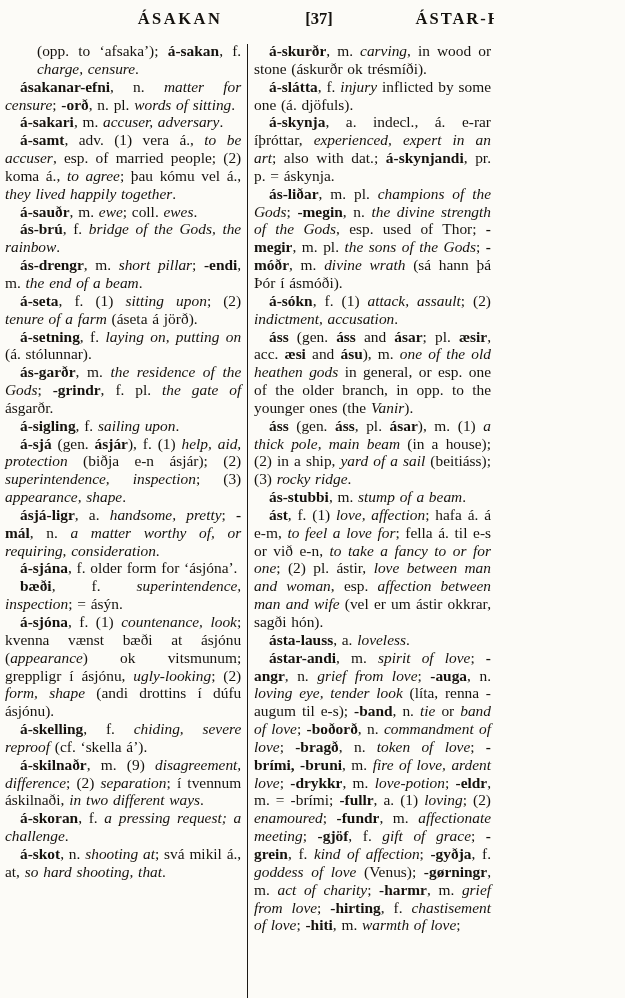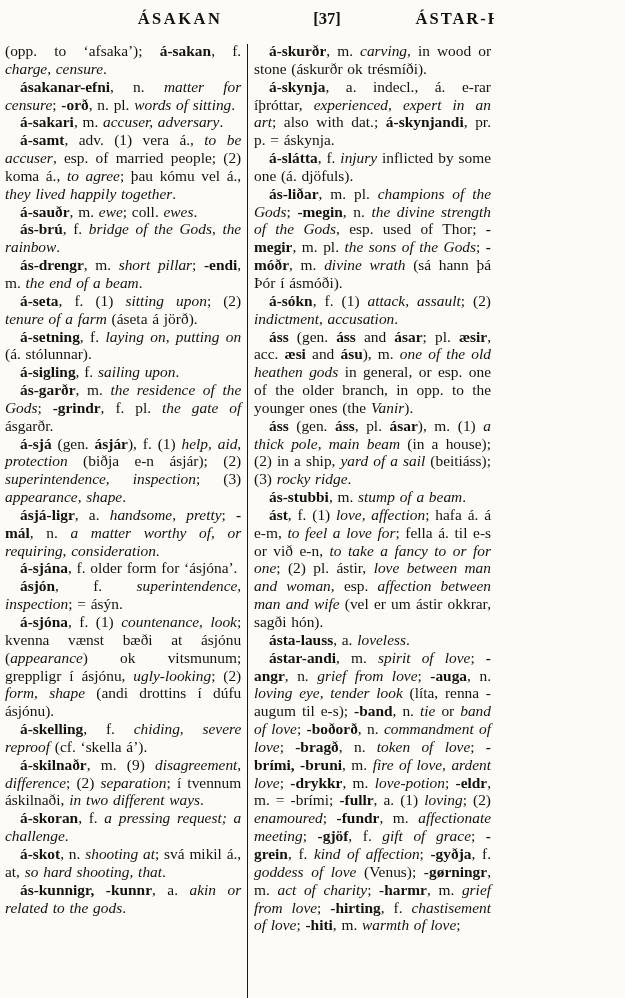--- a/index.html
+++ b/index.html
@@ -6,29 +6,29 @@
   body{
     width:625px;height:998px;
     background:#fcfbf7;
     color:#15120e;
     font-family:"Liberation Serif","DejaVu Serif",serif;
     overflow:hidden;
   }
   .page{position:relative;width:494px;height:998px;overflow:hidden;}
   .header{position:relative;height:26px;margin-top:9px;font-weight:bold;font-size:16.5px;}
   .h-left{position:absolute;left:30px;width:300px;text-align:center;letter-spacing:2.5px;}
-  .h-center{position:absolute;left:267px;width:120px;text-align:center;letter-spacing:0;}
+  .h-center{position:absolute;left:259px;width:120px;text-align:center;letter-spacing:0;}
   .h-right{position:absolute;left:328px;width:292px;text-align:center;letter-spacing:2px;}
   .columns{display:flex;padding:7px 3px 0 5px;height:956px;overflow:hidden;}
   .col{font-size:15.4px;line-height:17.85px;text-align:justify;word-spacing:0.06em;}
   .col-left{width:302px;}
   .col-right{width:303px;}
   .divider{width:1px;background:#1c1915;margin:2px 6px 0 6px;}
   p.entry{margin:0;text-indent:15px;}
-  p.entry.noindent{text-indent:0;}
+  p.entry.noindent{text-indent:0;margin-left:32px;}
   .b{font-weight:bold;}
   .i{font-style:italic;}
 </style>
 </head>
 <body style="background: rgb(252, 251, 247); color: rgb(21, 18, 14);">
 
 <div class="page">
   <div class="header">
     <span class="h-left">ÁSAKAN</span>
     <span class="h-center">[37]</span>
@@ -38,38 +38,37 @@
     <div class="col col-left">
         <p class="entry noindent"><span class="r">(opp. to ‘afsaka’); </span><span class="b">á-sakan</span><span class="r">, f. </span><span class="i">charge, censure</span><span class="r">.</span></p>
         <p class="entry"><span class="b">ásakanar-efni</span><span class="r">, n. </span><span class="i">matter for censure</span><span class="r">; </span><span class="b">-orð</span><span class="r">, n. pl. </span><span class="i">words of sitting</span><span class="r">.</span></p>
         <p class="entry"><span class="b">á-sakari</span><span class="r">, m. </span><span class="i">accuser, adversary</span><span class="r">.</span></p>
         <p class="entry"><span class="b">á-samt</span><span class="r">, adv. (1) vera á., </span><span class="i">to be accuser</span><span class="r">, esp. of married people; (2) koma á., </span><span class="i">to agree</span><span class="r">; þau kómu vel á., </span><span class="i">they lived happily together</span><span class="r">.</span></p>
         <p class="entry"><span class="b">á-sauðr</span><span class="r">, m. </span><span class="i">ewe</span><span class="r">; coll. </span><span class="i">ewes</span><span class="r">.</span></p>
         <p class="entry"><span class="b">ás-brú</span><span class="r">, f. </span><span class="i">bridge of the Gods, the rainbow</span><span class="r">.</span></p>
         <p class="entry"><span class="b">ás-drengr</span><span class="r">, m. </span><span class="i">short pillar</span><span class="r">; </span><span class="b">-endi</span><span class="r">, m. </span><span class="i">the end of a beam</span><span class="r">.</span></p>
         <p class="entry"><span class="b">á-seta</span><span class="r">, f. (1) </span><span class="i">sitting upon</span><span class="r">; (2) </span><span class="i">tenure of a farm</span><span class="r"> (áseta á jörð).</span></p>
         <p class="entry"><span class="b">á-setning</span><span class="r">, f. </span><span class="i">laying on, putting on</span><span class="r"> (á. stólunnar).</span></p>
+        <p class="entry"><span class="b">ás-garðr</span><span class="r">, m. </span><span class="i">the residence of the Gods</span><span class="r">; </span><span class="b">-grindr</span><span class="r">, f. pl. </span><span class="i">the gate of</span><span class="r"> ásgarðr.</span></p>
         <p class="entry"><span class="b">á-sigling</span><span class="r">, f. </span><span class="i">sailing upon</span><span class="r">.</span></p>
-        <p class="entry"><span class="b">ás-garðr</span><span class="r">, m. </span><span class="i">the residence of the Gods</span><span class="r">; </span><span class="b">-grindr</span><span class="r">, f. pl. </span><span class="i">the gate of</span><span class="r"> ásgarðr.</span></p>
         <p class="entry"><span class="b">á-sjá</span><span class="r"> (gen. </span><span class="b">ásjár</span><span class="r">), f. (1) </span><span class="i">help, aid, protection</span><span class="r"> (biðja e-n ásjár); (2) </span><span class="i">superintendence, inspection</span><span class="r">; (3) </span><span class="i">appearance, shape</span><span class="r">.</span></p>
         <p class="entry"><span class="b">ásjá-ligr</span><span class="r">, a. </span><span class="i">handsome, pretty</span><span class="r">; </span><span class="b">-mál</span><span class="r">, n. </span><span class="i">a matter worthy of, or requiring, consideration</span><span class="r">.</span></p>
         <p class="entry"><span class="b">á-sjána</span><span class="r">, f. older form for ‘ásjóna’.</span></p>
-        <p class="entry"><span class="b">ásjón</span><span class="r">, f. </span><span class="i">superintendence, inspection</span><span class="r">; = ásýn.</span></p>
+        <p class="entry"><span class="b">bæði</span><span class="r">, f. </span><span class="i">superintendence, inspection</span><span class="r">; = ásýn.</span></p>
         <p class="entry"><span class="b">á-sjóna</span><span class="r">, f. (1) </span><span class="i">countenance, look</span><span class="r">; kvenna vænst bæði at ásjónu (</span><span class="i">appearance</span><span class="r">) ok vitsmunum; greppligr í ásjónu, </span><span class="i">ugly-looking</span><span class="r">; (2) </span><span class="i">form, shape</span><span class="r"> (andi drottins í dúfu ásjónu).</span></p>
         <p class="entry"><span class="b">á-skelling</span><span class="r">, f. </span><span class="i">chiding, severe reproof</span><span class="r"> (cf. ‘skella á’).</span></p>
         <p class="entry"><span class="b">á-skilnaðr</span><span class="r">, m. (9) </span><span class="i">disagreement, difference</span><span class="r">; (2) </span><span class="i">separation</span><span class="r">; í tvennum áskilnaði, </span><span class="i">in two different ways</span><span class="r">.</span></p>
         <p class="entry"><span class="b">á-skoran</span><span class="r">, f. </span><span class="i">a pressing request; a challenge</span><span class="r">.</span></p>
         <p class="entry"><span class="b">á-skot</span><span class="r">, n. </span><span class="i">shooting at</span><span class="r">; svá mikil á., at, </span><span class="i">so hard shooting, that</span><span class="r">.</span></p>
-        <p class="entry"><span class="b">ás-kunnigr, -kunnr</span><span class="r">, a. </span><span class="i">akin or related to the gods</span><span class="r">.</span></p>
       </div>
     <div class="divider" style="background: rgb(28, 25, 21);"></div>
     <div class="col col-right">
         <p class="entry"><span class="b">á-skurðr</span><span class="r">, m. </span><span class="i">carving</span><span class="r">, in wood or stone (áskurðr ok trésmíði).</span></p>
+        <p class="entry"><span class="b">á-slátta</span><span class="r">, f. </span><span class="i">injury</span><span class="r"> inflicted by some one (á. djöfuls).</span></p>
         <p class="entry"><span class="b">á-skynja</span><span class="r">, a. indecl., á. e-rar íþróttar, </span><span class="i">experienced, expert in an art</span><span class="r">; also with dat.; </span><span class="b">á-skynjandi</span><span class="r">, pr. p. = áskynja.</span></p>
-        <p class="entry"><span class="b">á-slátta</span><span class="r">, f. </span><span class="i">injury</span><span class="r"> inflicted by some one (á. djöfuls).</span></p>
         <p class="entry"><span class="b">ás-liðar</span><span class="r">, m. pl. </span><span class="i">champions of the Gods</span><span class="r">; </span><span class="b">-megin</span><span class="r">, n. </span><span class="i">the divine strength of the Gods</span><span class="r">, esp. used of Thor; </span><span class="b">-megir</span><span class="r">, m. pl. </span><span class="i">the sons of the Gods</span><span class="r">; </span><span class="b">-móðr</span><span class="r">, m. </span><span class="i">divine wrath</span><span class="r"> (sá hann þá Þór í ásmóði).</span></p>
         <p class="entry"><span class="b">á-sókn</span><span class="r">, f. (1) </span><span class="i">attack, assault</span><span class="r">; (2) </span><span class="i">indictment, accusation</span><span class="r">.</span></p>
         <p class="entry"><span class="b">áss</span><span class="r"> (gen. </span><span class="b">áss</span><span class="r"> and </span><span class="b">ásar</span><span class="r">; pl. </span><span class="b">æsir</span><span class="r">, acc. </span><span class="b">æsi</span><span class="r"> and </span><span class="b">ásu</span><span class="r">), m. </span><span class="i">one of the old heathen gods</span><span class="r"> in general, or esp. one of the older branch, in opp. to the younger ones (the </span><span class="i">Vanir</span><span class="r">).</span></p>
         <p class="entry"><span class="b">áss</span><span class="r"> (gen. </span><span class="b">áss</span><span class="r">, pl. </span><span class="b">ásar</span><span class="r">), m. (1) </span><span class="i">a thick pole, main beam</span><span class="r"> (in a house); (2) in a ship, </span><span class="i">yard of a sail</span><span class="r"> (beitiáss); (3) </span><span class="i">rocky ridge</span><span class="r">.</span></p>
         <p class="entry"><span class="b">ás-stubbi</span><span class="r">, m. </span><span class="i">stump of a beam</span><span class="r">.</span></p>
         <p class="entry"><span class="b">ást</span><span class="r">, f. (1) </span><span class="i">love, affection</span><span class="r">; hafa á. á e-m, </span><span class="i">to feel a love for</span><span class="r">; fella á. til e-s or við e-n, </span><span class="i">to take a fancy to or for one</span><span class="r">; (2) pl. ástir, </span><span class="i">love between man and woman</span><span class="r">, esp. </span><span class="i">affection between man and wife</span><span class="r"> (vel er um ástir okkrar, sagði hón).</span></p>
         <p class="entry"><span class="b">ásta-lauss</span><span class="r">, a. </span><span class="i">loveless</span><span class="r">.</span></p>
         <p class="entry"><span class="b">ástar-andi</span><span class="r">, m. </span><span class="i">spirit of love</span><span class="r">; </span><span class="b">-angr</span><span class="r">, n. </span><span class="i">grief from love</span><span class="r">; </span><span class="b">-auga</span><span class="r">, n. </span><span class="i">loving eye, tender look</span><span class="r"> (líta, renna -augum til e-s); </span><span class="b">-band</span><span class="r">, n. </span><span class="i">tie</span><span class="r"> or </span><span class="i">band of love</span><span class="r">; </span><span class="b">-boðorð</span><span class="r">, n. </span><span class="i">commandment of love</span><span class="r">; </span><span class="b">-bragð</span><span class="r">, n. </span><span class="i">token of love</span><span class="r">; </span><span class="b">-brími, -bruni</span><span class="r">, m. </span><span class="i">fire of love, ardent love</span><span class="r">; </span><span class="b">-drykkr</span><span class="r">, m. </span><span class="i">love-potion</span><span class="r">; </span><span class="b">-eldr</span><span class="r">, m. = -brími; </span><span class="b">-fullr</span><span class="r">, a. (1) </span><span class="i">loving</span><span class="r">; (2) </span><span class="i">enamoured</span><span class="r">; </span><span class="b">-fundr</span><span class="r">, m. </span><span class="i">affectionate meeting</span><span class="r">; </span><span class="b">-gjöf</span><span class="r">, f. </span><span class="i">gift of grace</span><span class="r">; </span><span class="b">-grein</span><span class="r">, f. </span><span class="i">kind of affection</span><span class="r">; </span><span class="b">-gyðja</span><span class="r">, f. </span><span class="i">goddess of love</span><span class="r"> (Venus); </span><span class="b">-gørningr</span><span class="r">, m. </span><span class="i">act of charity</span><span class="r">; </span><span class="b">-harmr</span><span class="r">, m. </span><span class="i">grief from love</span><span class="r">; </span><span class="b">-hirting</span><span class="r">, f. </span><span class="i">chastisement of love</span><span class="r">; </span><span class="b">-hiti</span><span class="r">, m. </span><span class="i">warmth of love</span><span class="r">;</span></p>
       </div>
   </div>

